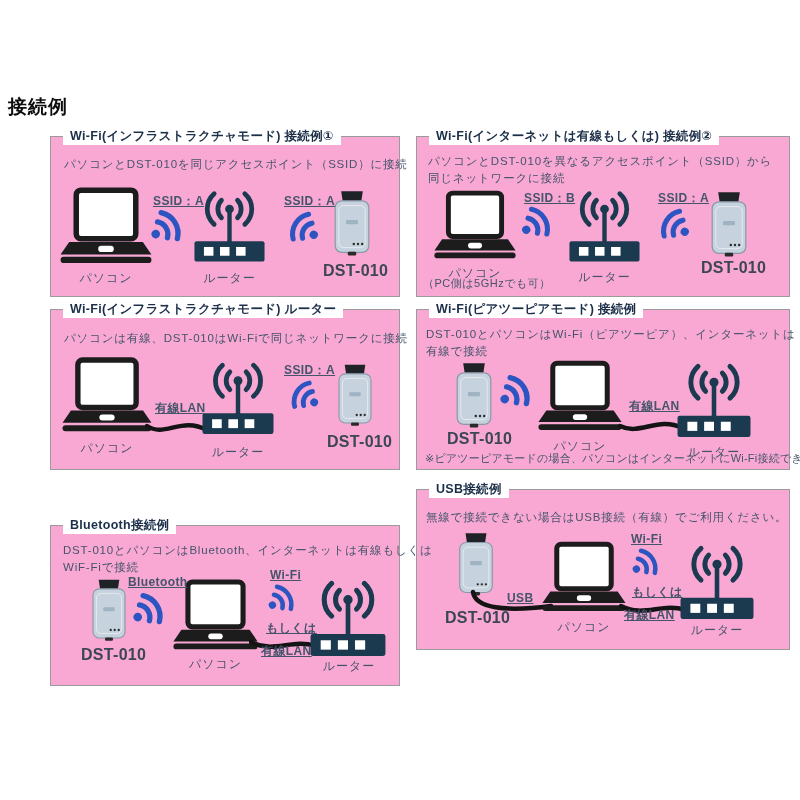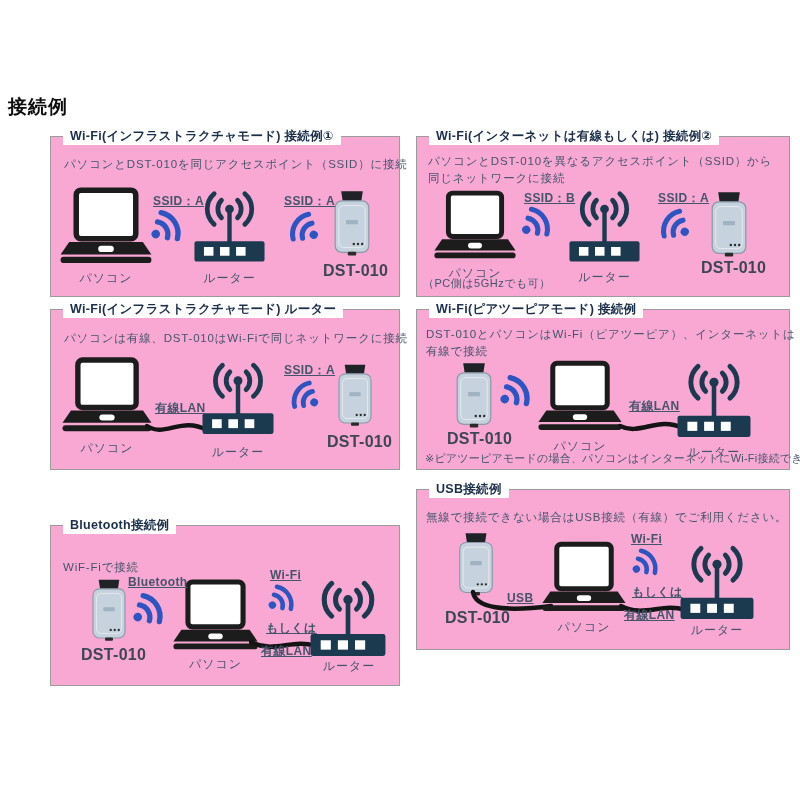--- a/index.html
+++ b/index.html
@@ -174,20 +174,21 @@
       </svg>
     <svg class="icon c-router" style="left:259px;top:50px;width:76px;height:84px;">
         <use href="#sym-router"></use>
       </svg>
     <div class="lbl" style="left:259px;top:134px;width:76px;">ルーター</div>
     <div class="note-sm" style="left:8px;top:141px;">※ピアツーピアモードの場合、パソコンはインターネットにWi-Fi接続できません。</div>
   </section>
 
   <section class="panel" style="left:50px;top:489px;width:348px;height:159px;margin-top:36px;">
     <div class="panel-title">Bluetooth接続例</div>
+    <div class="desc" style="left:12px;top:17px;">DST-010とパソコンはBluetooth、インターネットは有線もしくは</div>
     <div class="desc" style="left:12px;top:34px;">WiF-Fiで接続</div>
     <svg class="icon" style="left:38px;top:52px;width:40px;height:64px;">
         <use href="#sym-device"></use>
       </svg>
     <div class="dev-lbl" style="left:30px;top:120px;width:56px;">DST-010</div>
     <div class="lbl-b" style="left:77px;top:49px;">Bluetooth</div>
     <svg class="icon c-wave wave-r" style="left:78px;top:64px;width:40px;height:40px;">
         <use href="#sym-wave"></use>
       </svg>
     <svg class="icon c-laptop" style="left:121px;top:52px;width:87px;height:76px;">

